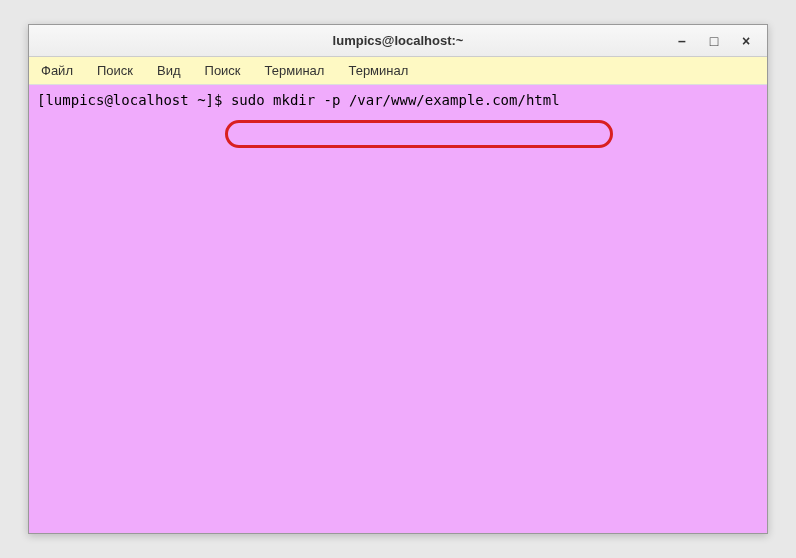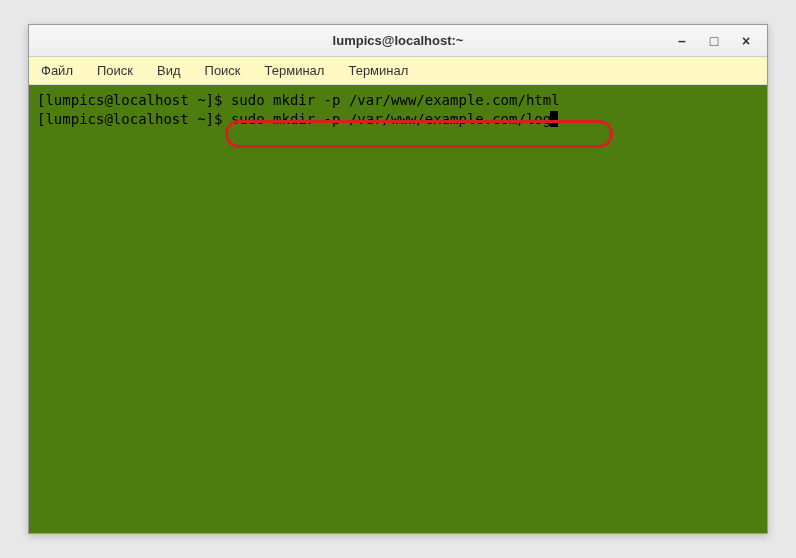--- a/index.html
+++ b/index.html
@@ -69,21 +69,21 @@
       gap: 4px;
     }
     .menu-item {
       padding: 3px 10px;
       font-size: 13px;
       color: #333;
       cursor: pointer;
     }
     .terminal-area {
       flex: 1;
-      background: #4d7c0f;
+      background: #f0abfc;
       padding: 6px 8px;
       font-family: "DejaVu Sans Mono", "Courier New", monospace;
       font-size: 14px;
       line-height: 1.35;
       color: #000;
       overflow: hidden;
       position: relative;
     }
     .terminal-line {
       white-space: pre;
@@ -133,16 +133,15 @@
     <span class="menu-item">Файл</span>
     <span class="menu-item">Поиск</span>
     <span class="menu-item">Вид</span>
     <span class="menu-item">Поиск</span>
     <span class="menu-item">Терминал</span>
     <span class="menu-item">Терминал</span>
   </div>
 
   <div class="terminal-area">
     <span class="terminal-line"><span>[lumpics@localhost ~]$ </span><span>sudo mkdir -p /var/www/example.com/html</span></span>
-    <span class="line3-wrap"><span>[lumpics@localhost ~]$ </span><span class="highlighted-command">sudo mkdir -p /var/www/example.com/log</span><span class="cursor-block"></span></span>
     <div class="red-ring"></div>
   </div>
 </div>
 
 </body></html>

